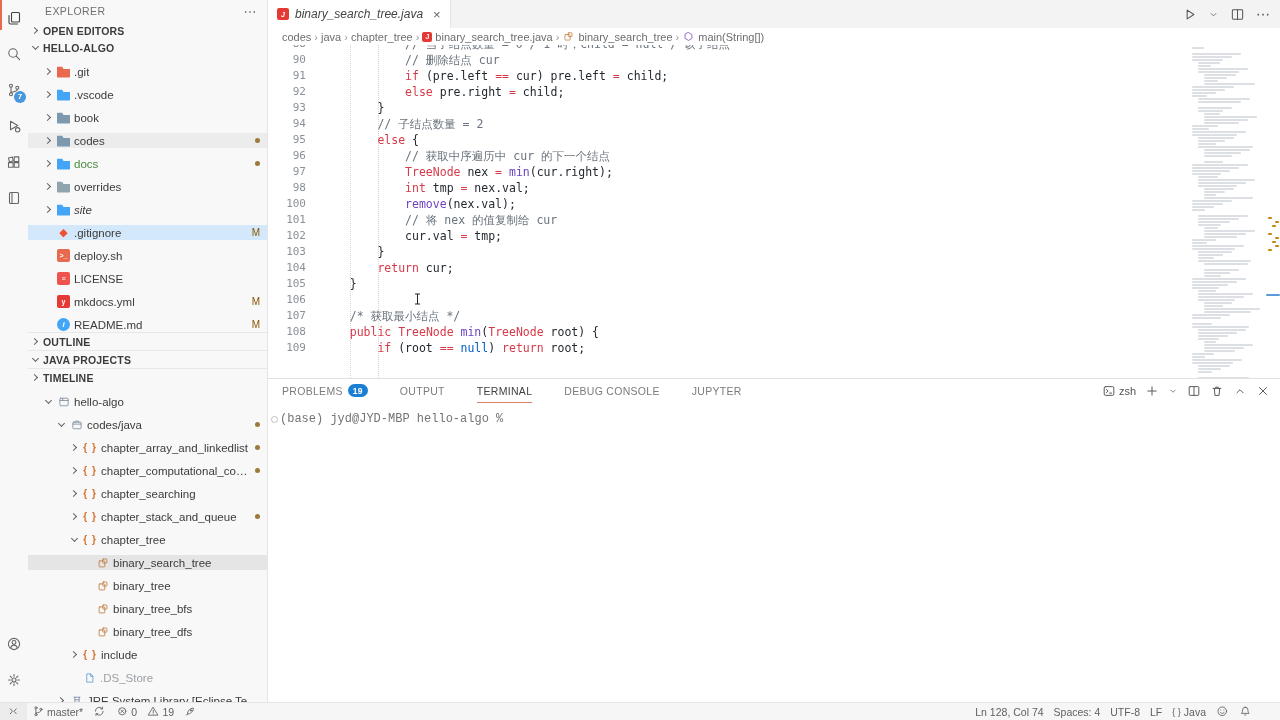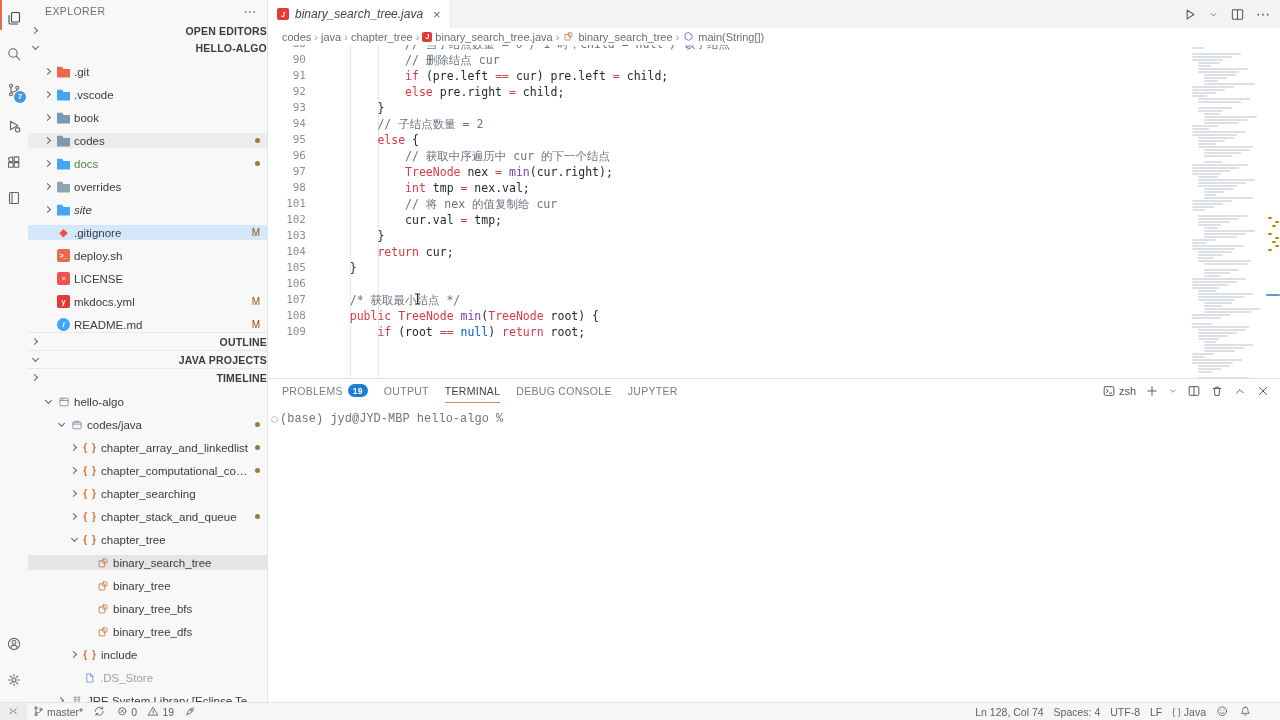--- a/index.html
+++ b/index.html
@@ -18,21 +18,21 @@
              font-size:8px;min-width:12px;height:12px;line-height:12px;text-align:center;font-weight:bold;}
   .act-bottom{margin-top:auto;margin-bottom:4px;display:flex;flex-direction:column;align-items:center;}
 
   
   .sidebar{width:239px;background:#f8f8f8;border-right:1px solid #e4e4e4;display:flex;flex-direction:column;
            font-size:12px;overflow:hidden;flex:none;}
   .side-header{height:22px;flex:none;display:flex;align-items:center;justify-content:space-between;
                padding:0 10px 0 17px;font-size:10.5px;letter-spacing:.4px;color:#6f6f6f;}
   .side-more{color:#616161;font-size:13px;cursor:pointer;}
   .section-h{height:17px;flex:none;display:flex;align-items:center;gap:3px;font-weight:bold;
-             font-size:10.5px;letter-spacing:.2px;padding-left:3px;cursor:pointer;color:#3b3b3b;justify-content:space-between;}
+             font-size:10.5px;letter-spacing:.2px;padding-left:3px;cursor:pointer;color:#3b3b3b;}
   .section-h.bordered{border-top:1px solid #e8e8e8;}
   .chev{width:9px;height:9px;flex:none;position:relative;display:inline-block;}
   .chev::before{content:"";position:absolute;width:4px;height:4px;border-right:1.2px solid #616161;
                 border-bottom:1.2px solid #616161;}
   .chev.r::before{transform:rotate(-45deg);top:2px;left:1px;}
   .chev.d::before{transform:rotate(45deg);top:1px;left:2px;}
   .trow{height:15px;flex:none;display:flex;align-items:center;gap:4px;padding-right:7px;cursor:pointer;
         font-size:11.5px;white-space:nowrap;margin-top:8px;}
   .trow.hover{background:#ececec;}
   .trow.selected{background:#d3e9fb;}
@@ -78,21 +78,21 @@
   #minimap{position:absolute;top:2px;right:14px;width:76px;}
   .mm-line{height:2px;margin-bottom:1px;border-radius:1px;opacity:.65;}
   .ruler{position:absolute;top:0;right:0;width:14px;bottom:0;}
   .ruler-mark{position:absolute;height:2px;border-radius:1px;}
   .mouse-ibeam{position:absolute;left:145px;top:248px;color:#333;}
 
   
   .panel{height:323px;flex:none;border-top:1px solid #e0e0e0;display:flex;flex-direction:column;background:#fff;}
   .panel-header{height:24px;flex:none;display:flex;align-items:center;justify-content:space-between;
                 padding:0 10px 0 14px;}
-  .ptabs{display:flex;align-items:center;height:24px;}
+  .ptabs{display:flex;align-items:center;height:24px;gap:16px;}
   .ptab{font-size:10.5px;letter-spacing:.3px;color:#7b7b7b;margin-right:16px;height:23px;display:inline-flex;
         align-items:center;gap:5px;border-bottom:1.5px solid transparent;cursor:pointer;}
   .ptab.active{color:#424242;border-bottom-color:#d8846b;}
   .pbadge{background:#1a7fd4;color:#fff;border-radius:9px;font-size:8.5px;font-weight:bold;
           padding:1.5px 5px;}
   .panel-actions{display:flex;align-items:center;gap:9px;color:#555;font-size:11px;}
   .pa{display:flex;align-items:center;gap:3px;cursor:pointer;}
   .terminal{flex:1;position:relative;font-family:Liberation Mono, monospace;
             font-size:12px;color:#737373;padding:9px 0 0 12px;}
   .prompt-dot{position:absolute;left:3px;top:13px;width:5px;height:5px;border:1px solid #c0c0c0;border-radius:50%;}
@@ -454,20 +454,21 @@
             <div class="cl"><span class="ln">88</span><span class="lt">            <span class="tok-c">// 当子结点数量 = 0 / 1 时，child = null / 该子结点</span></span></div>
             <div class="cl"><span class="ln">90</span><span class="lt">            <span class="tok-c">// 删除结点 cur</span></span></div>
             <div class="cl"><span class="ln">91</span><span class="lt">            <span class="tok-k">if</span><span> (pre.left </span><span class="tok-o">==</span><span> cur) pre.left </span><span class="tok-o">=</span><span> child;</span></span></div>
             <div class="cl"><span class="ln">92</span><span class="lt">            <span class="tok-k">else</span><span> pre.right </span><span class="tok-o">=</span><span> child;</span></span></div>
             <div class="cl"><span class="ln">93</span><span class="lt">        <span>}</span></span></div>
             <div class="cl"><span class="ln">94</span><span class="lt">        <span class="tok-c">// 子结点数量 = 2</span></span></div>
             <div class="cl"><span class="ln">95</span><span class="lt">        <span class="tok-k">else</span><span> {</span></span></div>
             <div class="cl"><span class="ln">96</span><span class="lt">            <span class="tok-c">// 获取中序遍历中 cur 的下一个结点</span></span></div>
             <div class="cl"><span class="ln">97</span><span class="lt">            <span class="tok-t">TreeNode</span><span> nex </span><span class="tok-o">=</span><span> </span><span class="tok-f">min</span><span>(cur.right);</span></span></div>
             <div class="cl"><span class="ln">98</span><span class="lt">            <span class="tok-k">int</span><span> tmp </span><span class="tok-o">=</span><span> nex.val;</span></span></div>
+            <div class="cl"><span class="ln">100</span><span class="lt">            <span class="tok-f">remove</span><span>(nex.val);</span></span></div>
             <div class="cl"><span class="ln">101</span><span class="lt">            <span class="tok-c">// 将 nex 的值复制给 cur</span></span></div>
             <div class="cl"><span class="ln">102</span><span class="lt">            <span>cur.val </span><span class="tok-o">=</span><span> tmp;</span></span></div>
             <div class="cl"><span class="ln">103</span><span class="lt">        <span>}</span></span></div>
             <div class="cl"><span class="ln">104</span><span class="lt">        <span class="tok-k">return</span><span> cur;</span></span></div>
             <div class="cl"><span class="ln">105</span><span class="lt">    <span>}</span></span></div>
             <div class="cl"><span class="ln">106</span><span class="lt"></span></div>
             <div class="cl"><span class="ln">107</span><span class="lt">    <span class="tok-c">/* 获取最小结点 */</span></span></div>
             <div class="cl"><span class="ln">108</span><span class="lt">    <span class="tok-k">public</span><span> </span><span class="tok-t">TreeNode</span><span> </span><span class="tok-f">min</span><span>(</span><span class="tok-t">TreeNode</span><span> root) {</span></span></div>
             <div class="cl"><span class="ln">109</span><span class="lt">        <span class="tok-k">if</span><span> (root </span><span class="tok-o">==</span><span> </span><span class="tok-n">null</span><span>) </span><span class="tok-k">return</span><span> root;</span></span></div>
           </div>

